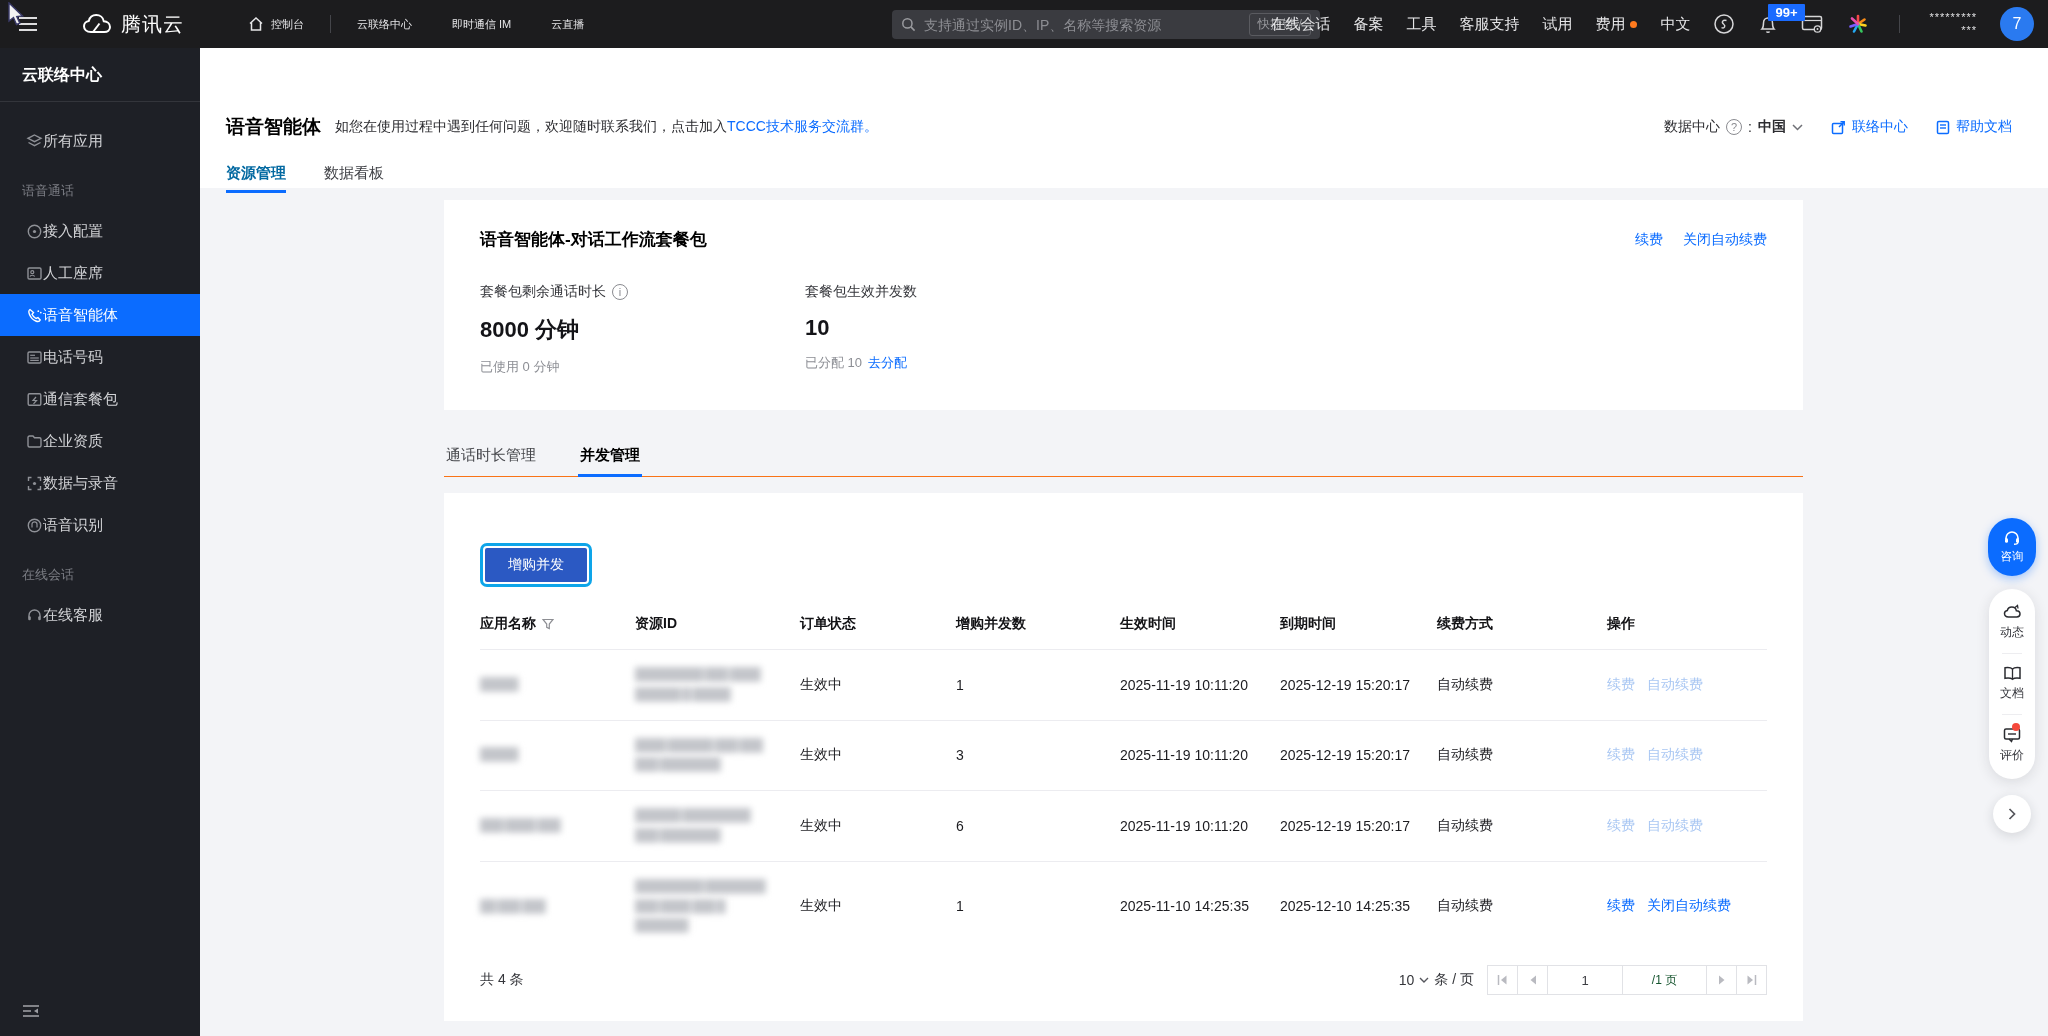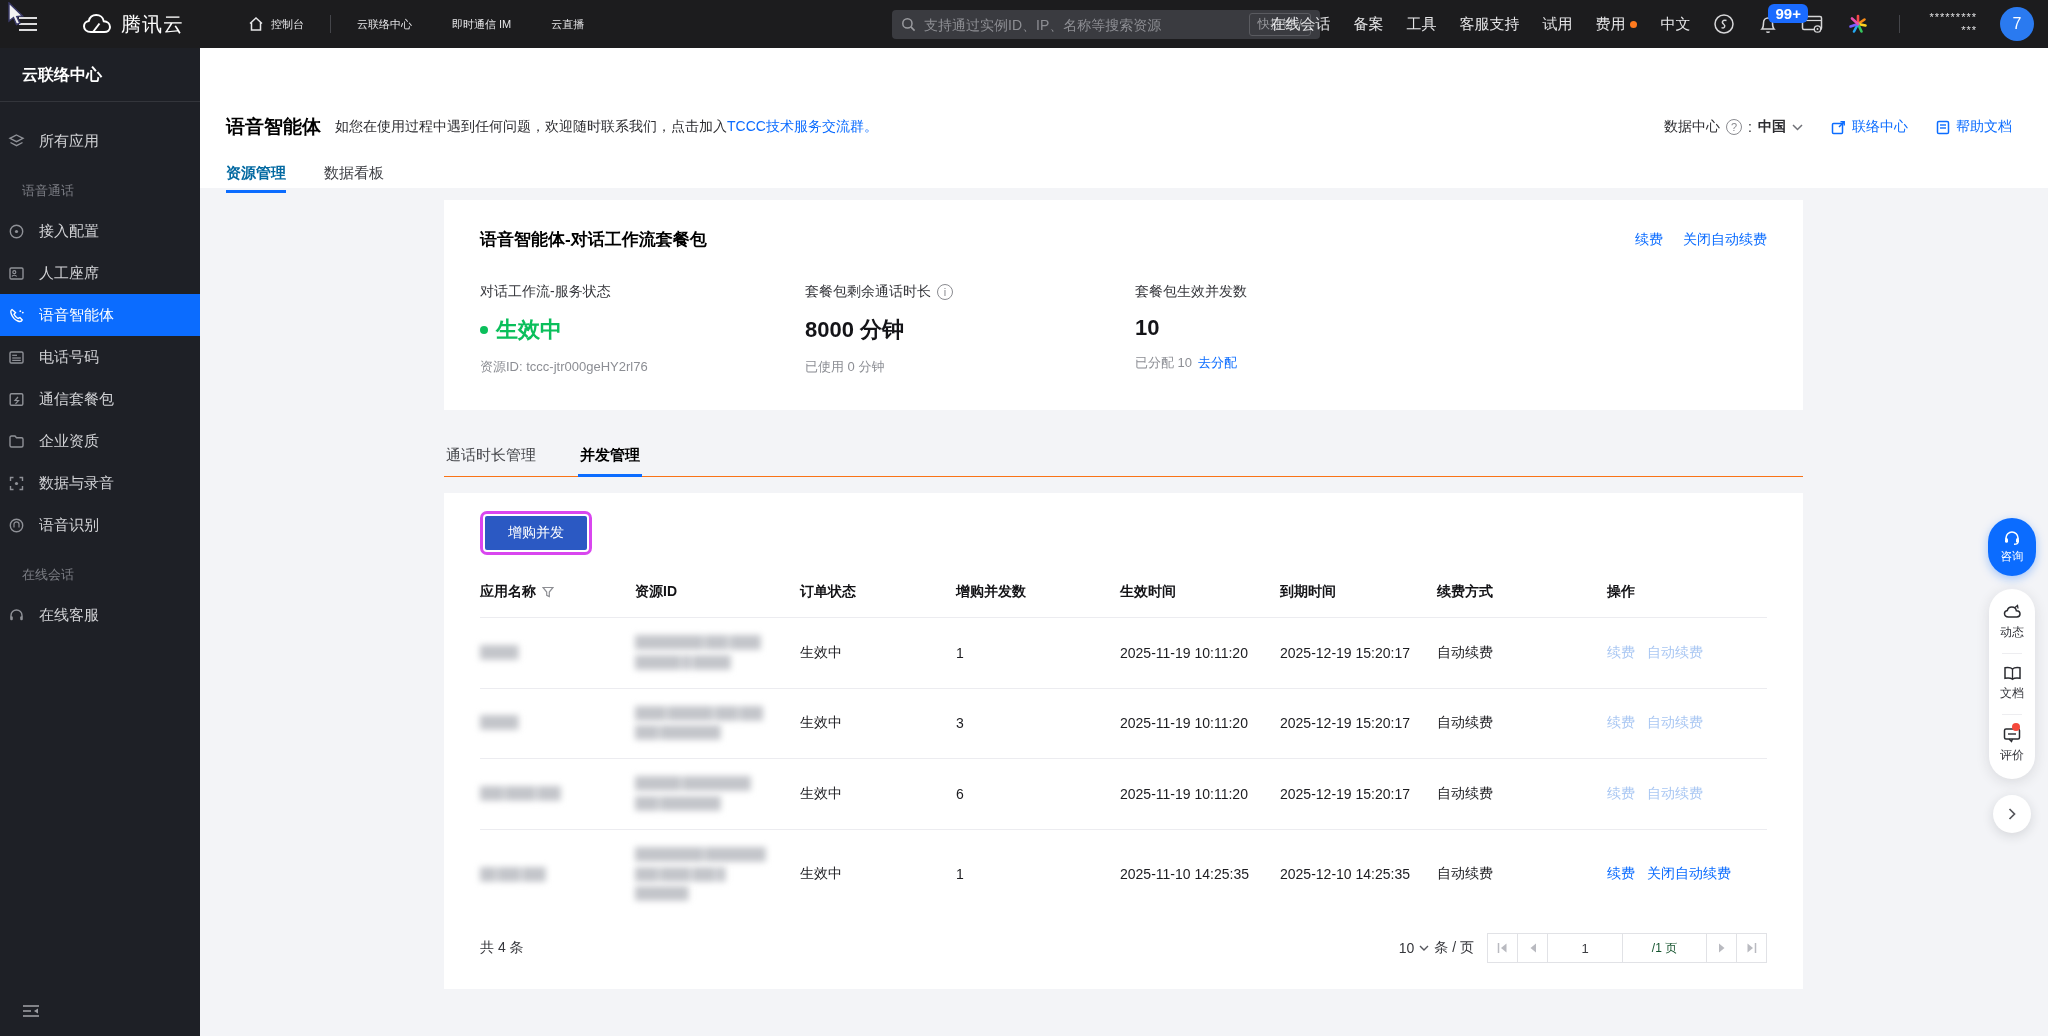--- a/index.html
+++ b/index.html
@@ -29,31 +29,31 @@
     flex:1; background:transparent; border:none; outline:none; color:#cfcfd2; font-size:14px;
     font-family:"Liberation Sans","DejaVu Sans",sans-serif;
   }
   .tb-search input::placeholder { color:#8d8e93; }
   .shortcut-badge { border:1px solid #5a5b60; border-radius:3px; padding:2px 8px; font-size:12.5px; color:#9a9b9f; white-space:nowrap; }
   .tb-right { position:absolute; right:14px; top:0; height:48px; display:flex; align-items:center; gap:23px; font-size:15px; }
   .tb-link { cursor:pointer; white-space:nowrap; display:flex; align-items:center; gap:5px; }
   .dot-orange { width:7px; height:7px; border-radius:50%; background:#ff7a1e; display:inline-block; }
   .bell-wrap { position:relative; cursor:pointer; }
   .badge-99 {
-    position:absolute; top:-10px; left:10px; background:#1a6bff; color:#fff; font-size:15px;
-    padding:1px 7px; border-radius:6px; font-weight:bold;
+    position:absolute; top:-10px; left:10px; background:#1a6bff; color:#fff; font-size:13px;
+    padding:1px 7px; border-radius:1px; font-weight:bold;
   }
   .account-mask { display:flex; flex-direction:column; align-items:flex-end; gap:2px; font-size:11px; color:#e0e0e2; letter-spacing:1px; line-height:1; }
   .avatar { width:34px; height:34px; border-radius:50%; background:#2a7af0; color:#fff; display:flex; align-items:center; justify-content:center; font-size:16px; cursor:pointer; }
 
   
   .sidebar { position:absolute; top:48px; left:0; width:200px; height:988px; background:#1e2026; color:#d2d3d6; z-index:30; }
   .sb-title { height:54px; line-height:54px; padding:0 22px; font-size:16px; font-weight:bold; color:#fff; border-bottom:1px solid #33353b; }
   .sb-list { padding-top:18px; }
-  .sb-item { height:42px; display:flex; align-items:center; gap:14px; padding:0 8px; font-size:15px; cursor:pointer; }
+  .sb-item { height:42px; display:flex; align-items:center; padding:0 26px; font-size:15px; cursor:pointer; }
   .sb-item .ic { color:#8f9197; }
   .sb-item.active { background:#0b6cff; color:#fff; }
   .sb-item.active .ic { color:#fff; }
   .sb-section { padding:20px 22px 10px; font-size:13px; color:#7c7e85; }
   .sb-collapse { position:absolute; bottom:12px; left:16px; color:#9b9da2; cursor:pointer; padding:6px; }
 
   
   .main { position:absolute; left:200px; top:48px; width:1848px; height:988px; }
   .main-header { background:#fff; height:140px; position:relative; }
   .mh-top { display:flex; align-items:center; padding:66px 36px 0 26px; gap:14px; }
@@ -93,21 +93,21 @@
   .stat-sub .link-blue { margin-left:6px; font-size:13px; }
 
   
   .m-tabs { display:flex; gap:40px; margin-top:26px; border-bottom:1px solid #f97316; }
   .m-tab { font-size:15px; color:#45464b; padding:10px 2px 11px; cursor:pointer; position:relative; }
   .m-tab.active { color:#000; font-weight:bold; }
   .m-tab.active::after { content:""; position:absolute; left:0; right:0; bottom:-1px; height:3px; background:#0b6cff; }
 
   
   .card2 { margin-top:16px; padding:18px 36px 26px; }
-  .btn-ring { display:inline-block; border:3px solid #d946ef; border-radius:7px; padding:2px; }
+  .btn-ring { display:inline-block; border:3px solid #0ea5e9; border-radius:7px; padding:2px;margin-top:32px; }
   .btn-primary {
     background:#2b59c3; color:#fff; font-size:14px; border:none; border-radius:2px;
     padding:8px 23px; cursor:pointer; font-family:inherit;
   }
   table.grid { width:100%; border-collapse:collapse; table-layout:fixed; margin-top:16px; }
   .grid th { text-align:left; font-size:14px; color:#131316; font-weight:bold; padding:12px 8px 16px 0; white-space:nowrap; }
   .grid td { font-size:14px; color:#1c1c20; padding:15px 8px 15px 0; border-top:1px solid #ececf0; vertical-align:middle; }
   .grid .th-inner { display:flex; align-items:center; gap:6px; }
   .status-green { color:#0abf5b; }
   .blur { display:block; filter:blur(3px); color:#c3c5ca; font-size:12px; line-height:1.65; letter-spacing:-1px; white-space:nowrap; overflow:hidden; }
@@ -417,30 +417,20 @@
         <div class="c1-head">
           <span class="c1-title">语音智能体-对话工作流套餐包</span>
           <span class="c1-actions">
             <a class="link-blue">续费</a>
             <a class="link-blue">关闭自动续费</a>
           </span>
         </div>
         <div class="stats">
           <div class="stat">
             <div class="stat-label">
-                <span>对话工作流-服务状态</span>
-              </div>
-            <div class="stat-value green">
-                <span class="green-dot"></span>
-                <span>生效中</span>
-              </div>
-            <div class="stat-sub">资源ID: tccc-jtr000geHY2rl76</div>
-          </div>
-          <div class="stat">
-            <div class="stat-label">
               <span>套餐包剩余通话时长</span>
               <span class="q-circle">i</span>
             </div>
             <div class="stat-value">
                 <span>8000 分钟</span>
               </div>
             <div class="stat-sub">已使用 0 分钟</div>
           </div>
           <div class="stat">
             <div class="stat-label">

